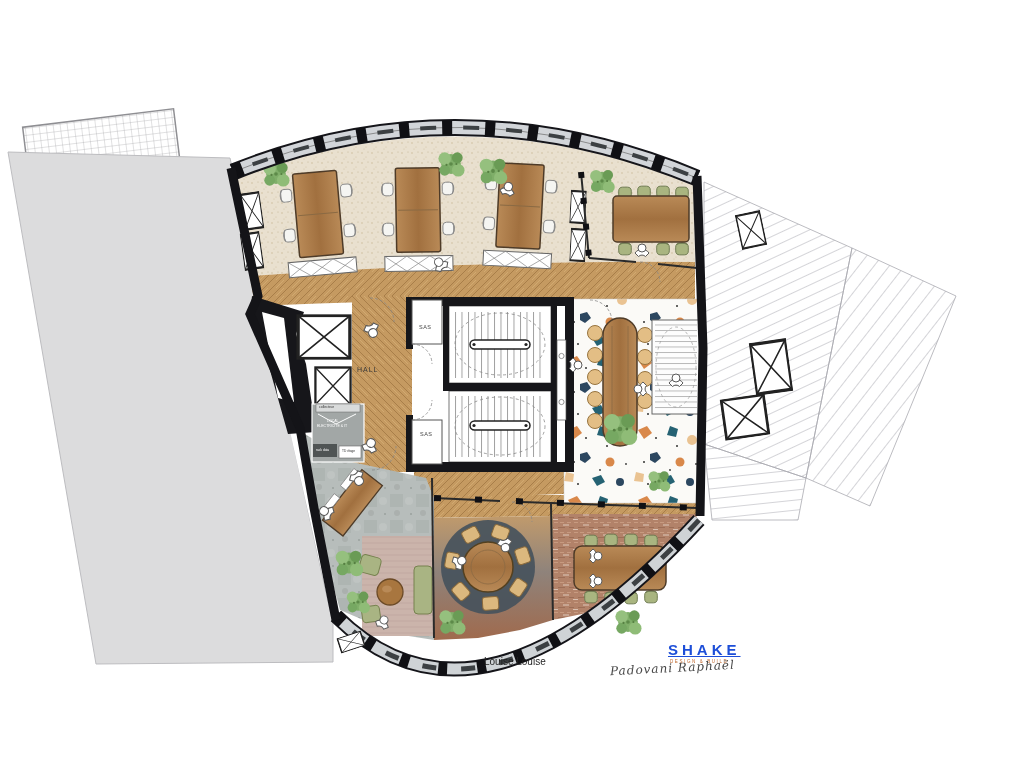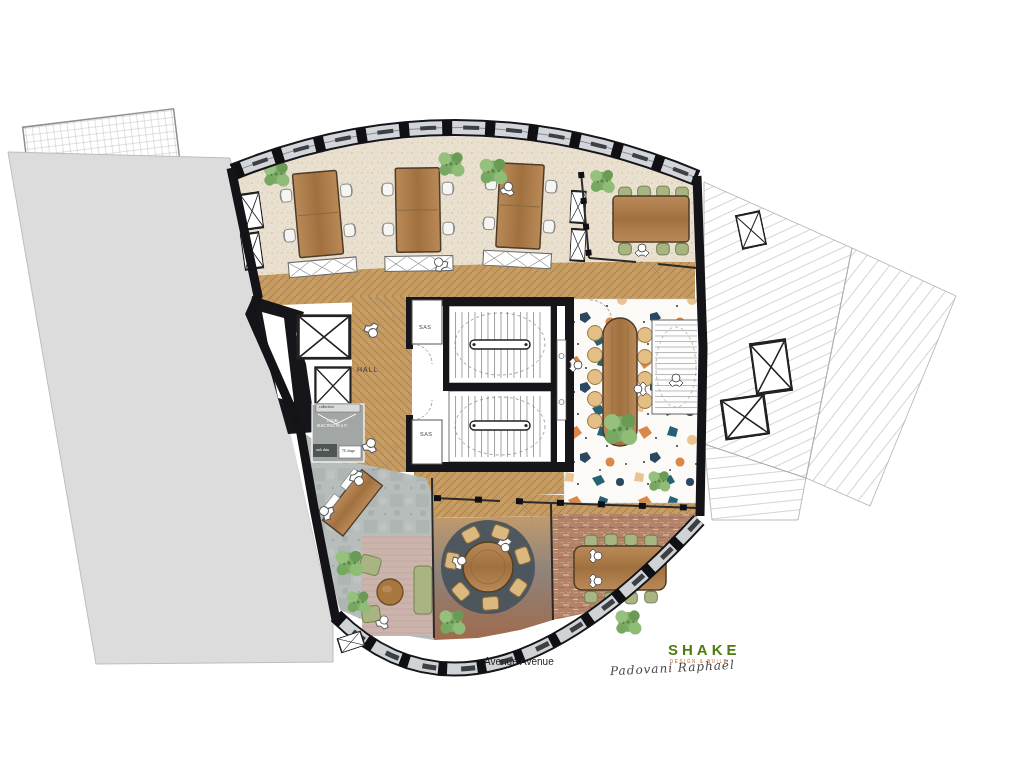--- a/index.html
+++ b/index.html
@@ -10,21 +10,21 @@
   .lbl-hall{left:357px;top:366px;font-size:7px;letter-spacing:1px;color:#3a3a3a;}
   .lbl-sas-top{left:419px;top:325px;font-size:5.5px;color:#444;letter-spacing:.5px;}
   .lbl-sas-bottom{left:420px;top:432px;font-size:5.5px;color:#444;letter-spacing:.5px;}
   .lbl-collecteur{left:319px;top:406px;font-size:3.5px;color:#333;}
   .lbl-local1{left:327px;top:420px;font-size:3.5px;color:#fff;}
   .lbl-local2{left:317px;top:425px;font-size:3.5px;color:#fff;}
   .lbl-rack{left:316px;top:449px;font-size:3.2px;color:#fff;}
   .lbl-td{left:342px;top:450px;font-size:3.2px;color:#333;}
   .lbl-street{left:484px;top:657px;font-size:10px;color:#1f1f1f;}
   .logo{position:absolute;left:668px;top:641px;width:120px;}
-  .logo-name{font-size:15px;font-weight:bold;letter-spacing:4px;color:#4d7c0f;}
+  .logo-name{font-size:15px;font-weight:bold;letter-spacing:4px;color:#1d4ed8;text-decoration:underline;}
   .logo-tag{font-size:4.5px;letter-spacing:1.6px;color:#c0662b;margin-top:1px;margin-left:2px;}
   .logo-sig{position:absolute;left:-58px;top:20px;font-family:"DejaVu Serif",serif;
             font-style:italic;font-size:12px;color:#474747;transform:rotate(-3deg);
             letter-spacing:1px;white-space:nowrap;}
 </style>
 </head>
 <body>
 
 <div id="stage">
 
@@ -396,21 +396,21 @@
 </svg>
 
 <div class="lbl lbl-hall">HALL</div>
 <div class="lbl lbl-sas-top">SAS</div>
 <div class="lbl lbl-sas-bottom">SAS</div>
 <div class="lbl lbl-collecteur">collecteur</div>
 <div class="lbl lbl-local1">LOCAL</div>
 <div class="lbl lbl-local2">ELECTRICITE &amp; IT</div>
 <div class="lbl lbl-rack">rack data</div>
 <div class="lbl lbl-td">TD étage</div>
-<div class="lbl lbl-street">Avenue Avenue</div>
+<div class="lbl lbl-street">Louise Louise</div>
 
 <div class="logo">
   <div class="logo-name">SHAKE</div>
   <div class="logo-tag">DESIGN &amp; BUILD</div>
   <div class="logo-sig">Padovani Raphaël</div>
 </div>
 
 </div>
 
 </body></html>

